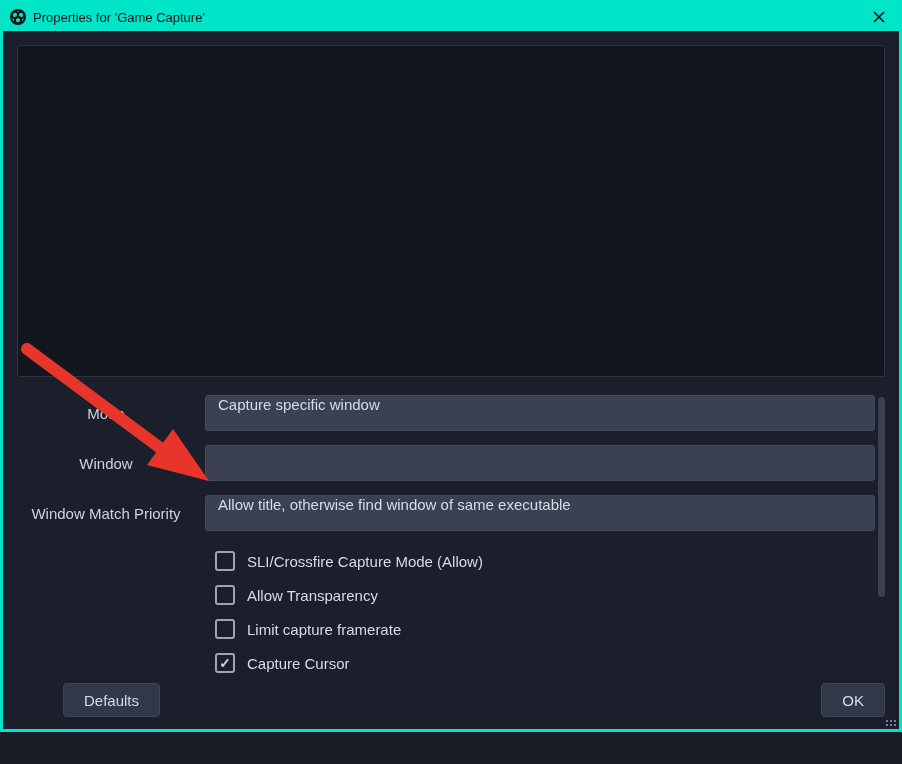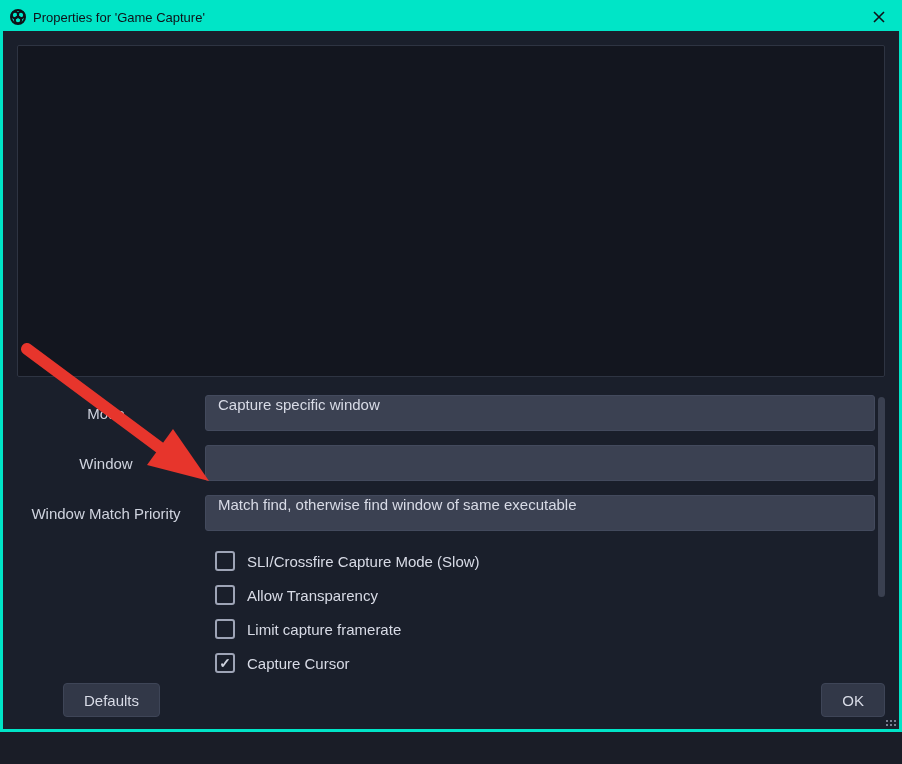--- a/index.html
+++ b/index.html
@@ -190,28 +190,28 @@
           <div class="select">
             <span></span>
           </div>
         </div>
       </div>
 
       <div class="row" style="margin-bottom:20px;">
         <div class="label">Window Match Priority</div>
         <div class="control">
           <div class="select">
-            <span>Match find, otherwise find window of same executable</span>
+            <span>Allow title, otherwise find window of same executable</span>
           </div>
         </div>
       </div>
 
       <div class="check-row">
         <span class="cbox"></span>
-        <span>SLI/Crossfire Capture Mode (Slow)</span>
+        <span>SLI/Crossfire Capture Mode (Allow)</span>
       </div>
       <div class="check-row">
         <span class="cbox"></span>
         <span>Allow Transparency</span>
       </div>
       <div class="check-row">
         <span class="cbox"></span>
         <span>Limit capture framerate</span>
       </div>
       <div class="check-row">

